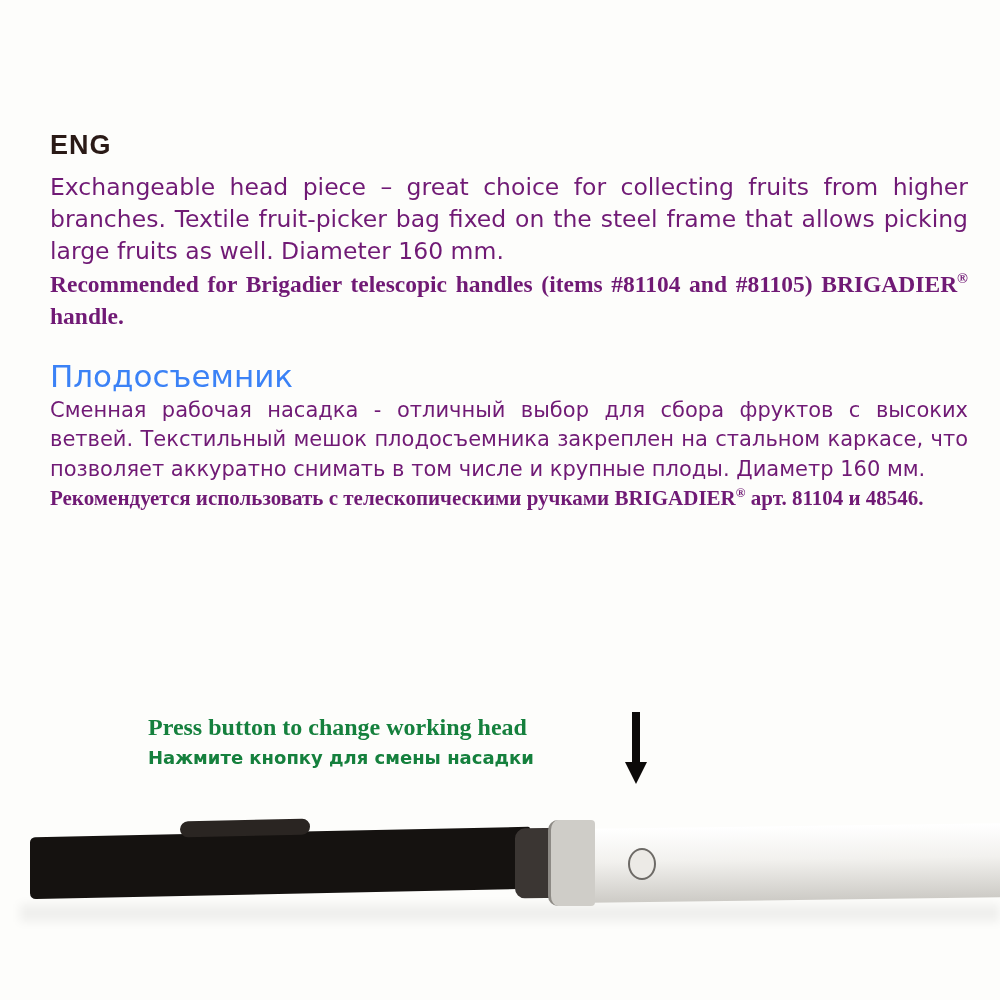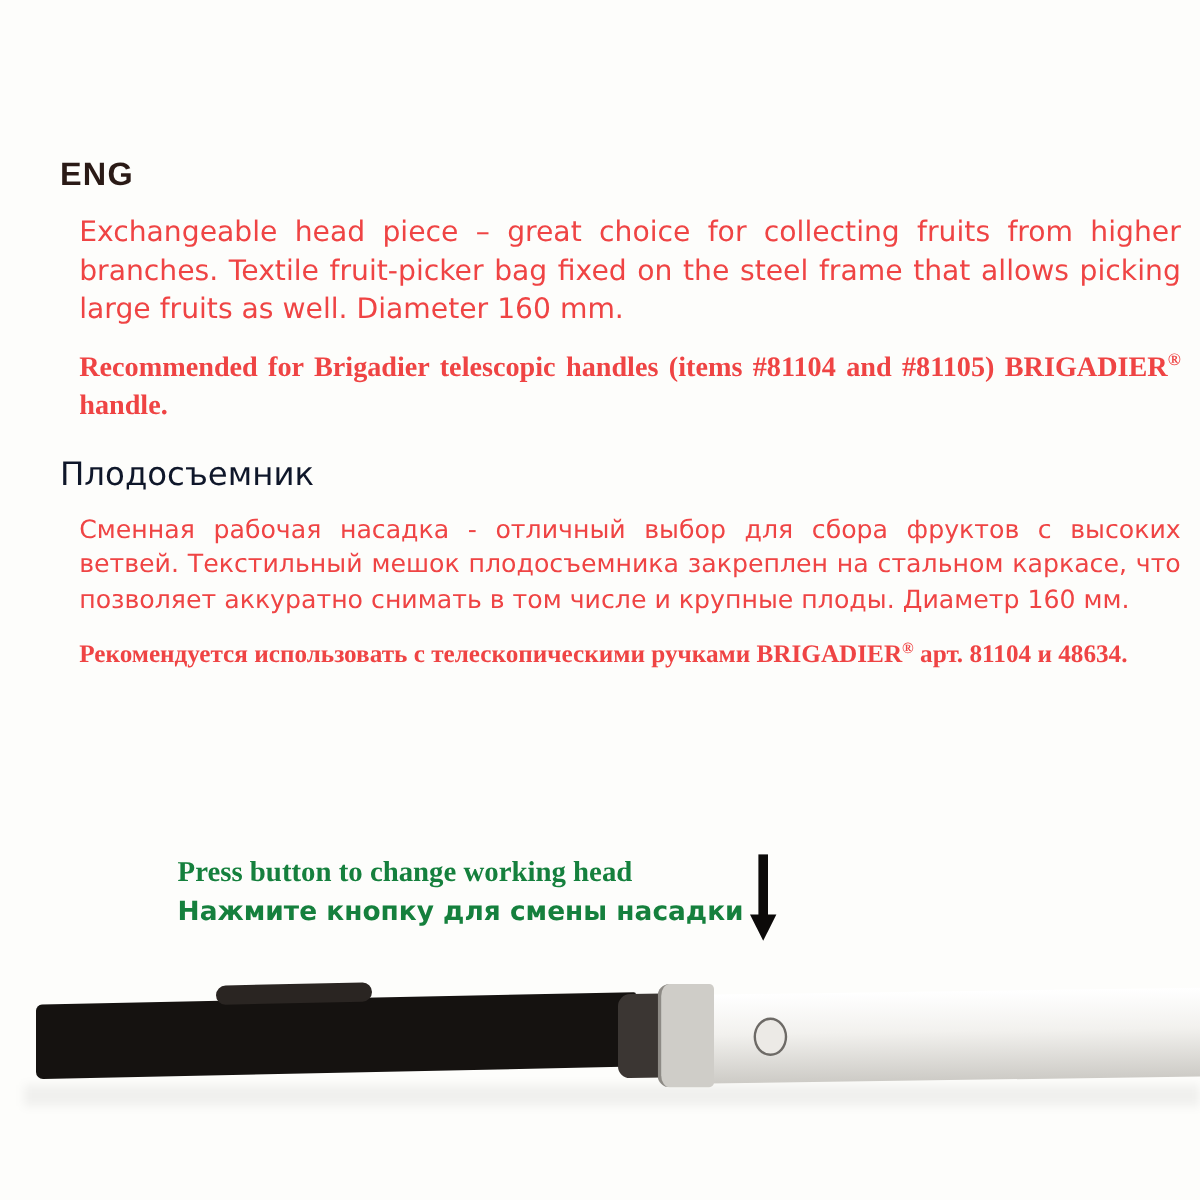--- a/index.html
+++ b/index.html
@@ -34,43 +34,43 @@
     font-weight: bold;
     color: #2a1a16;
     letter-spacing: 1px;
     margin: 0 0 10px 0;
   }
 
   .para {
     font-family: "DejaVu Sans", sans-serif;
     font-size: 23.5px;
     line-height: 1.37;
-    color: #ef4444;
+    color: #701a75;
     text-align: justify;
-    margin: 16px;
+    margin: 0;
     width: 918px;
   }
 
   .para.bold {
     font-weight: bold;
     font-family: Liberation Serif, serif;
   }
 
   .para.normal {
     font-weight: normal;
   }
 
   .block-eng {
     margin-bottom: 26px;
   }
 
   .sub-title {
     font-family: "DejaVu Sans", sans-serif;
-    font-size: 27px;
-    color: #0f172a;
+    font-size: 31px;
+    color: #3b82f6;
     margin: 0 0 2px 0;
   }
 
   .rus-para {
     font-size: 21px;
     line-height: 1.40;
   }
 
   .sup {
     font-size: 0.62em;
@@ -99,21 +99,21 @@
     font-weight: bold;
     font-size: 24px;
     color: #15803d;
     line-height: 1.45;
     white-space: nowrap;
   }
 
   .callout-line.rus {
     font-family: "DejaVu Sans", sans-serif;
     font-weight: bold;
-    font-size: 22px;
+    font-size: 18px;
   }
 
   .arrow {
     position: absolute;
     left: 628px;
     top: 22px;
     width: 14px;
     height: 72px;
   }
 
@@ -231,21 +231,21 @@
 
     <div class="block-eng">
       <div class="lang-heading">ENG</div>
       <p class="para normal">Exchangeable head piece – great choice for collecting fruits from higher branches. Textile fruit-picker bag fixed on the steel frame that allows picking large fruits as well. Diameter 160 mm.</p>
       <p class="para bold"><span>Recommended for Brigadier telescopic handles (items #81104 and #81105) BRIGADIER</span><span class="sup">®</span><span> handle.</span></p>
     </div>
 
     <div class="block-rus">
       <div class="sub-title">Плодосъемник</div>
       <p class="para normal rus-para">Сменная рабочая насадка - отличный выбор для сбора фруктов с высоких ветвей. Текстильный мешок плодосъемника закреплен на стальном каркасе, что позволяет аккуратно снимать в том числе и крупные плоды. Диаметр 160 мм.</p>
-      <p class="para bold rus-para"><span>Рекомендуется использовать с телескопическими ручками BRIGADIER</span><span class="sup">®</span><span> арт. 81104 и 48634.</span></p>
+      <p class="para bold rus-para"><span>Рекомендуется использовать с телескопическими ручками BRIGADIER</span><span class="sup">®</span><span> арт. 81104 и 48546.</span></p>
     </div>
 
   </div>
 
   <div class="photo">
 
     <div class="callout">
       <div class="callout-line">Press button to change working head</div>
       <div class="callout-line rus">Нажмите кнопку для смены насадки</div>
     </div>

